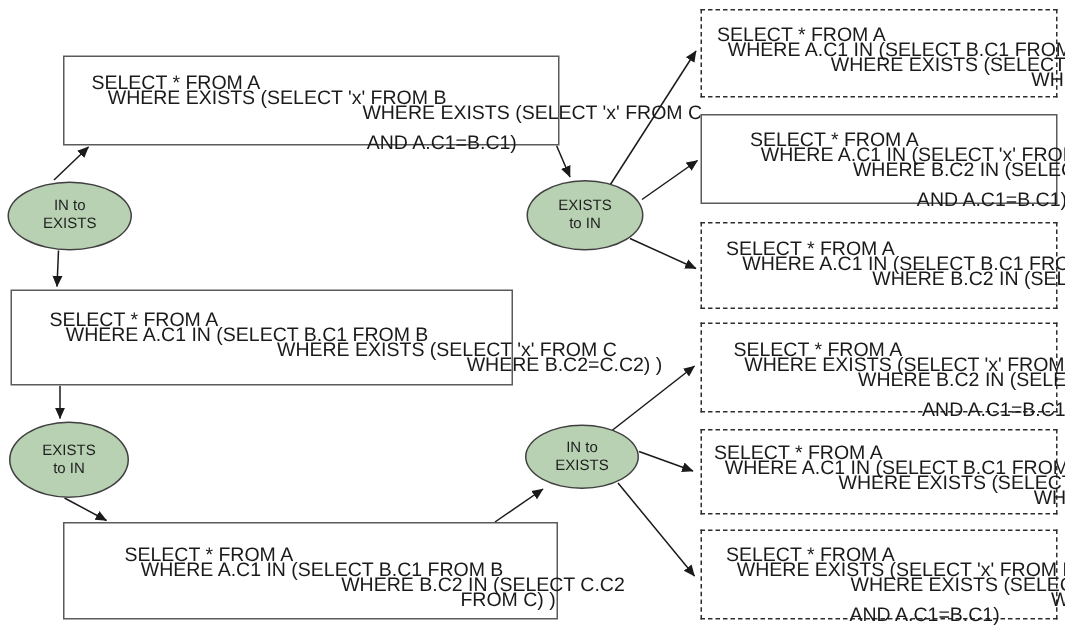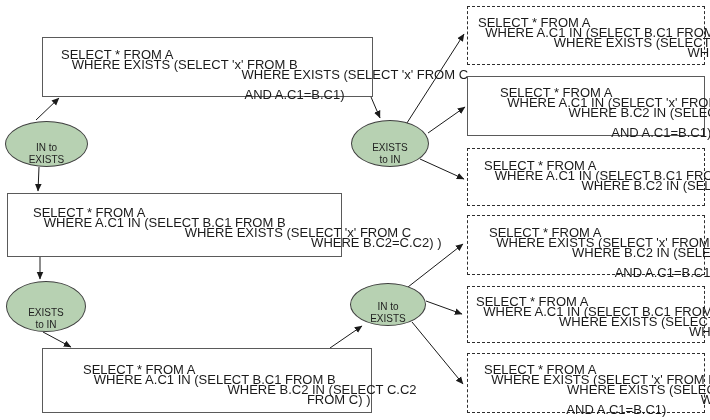--- a/index.html
+++ b/index.html
@@ -5,21 +5,21 @@
   html,body{margin:0;padding:0;background:#fff;}
   body{width:710px;height:420px;font-family:"Liberation Sans",sans-serif;}
   .canvas{position:relative;width:710px;height:420px;background:var(--background,#fff);overflow:hidden;}
   svg.arrows{position:absolute;left:0;top:0;width:710px;height:420px;}
   svg.arrows line{stroke:var(--text,#1a1a1a);stroke-width:1;}
   .box{position:absolute;background:#fff;border:1px solid var(--box-border,#555);box-sizing:border-box;}
   .box.dashed{border:1px dashed var(--dashed-border,#2e2e2e);}
   .box pre{margin:5px;font-family:Liberation Sans, sans-serif;font-size:13px;line-height:10px;
            color:var(--text,#1a1a1a);white-space:pre;}
   .ellipse{position:absolute;border-radius:50%;background:var(--ellipse-fill,#b7d1b2);
-           border:1px solid var(--ellipse-border,#404040);display:flex;align-items:flex-end;
+           border:1px solid var(--ellipse-border,#404040);display:flex;align-items:center;
            justify-content:center;text-align:center;font-size:10px;line-height:12px;
            color:#1f1f1f;white-space:pre-line;box-sizing:border-box;}
 </style>
 </head>
 <body>
 
 <div class="canvas">
 
   <svg class="arrows">
     <defs>

